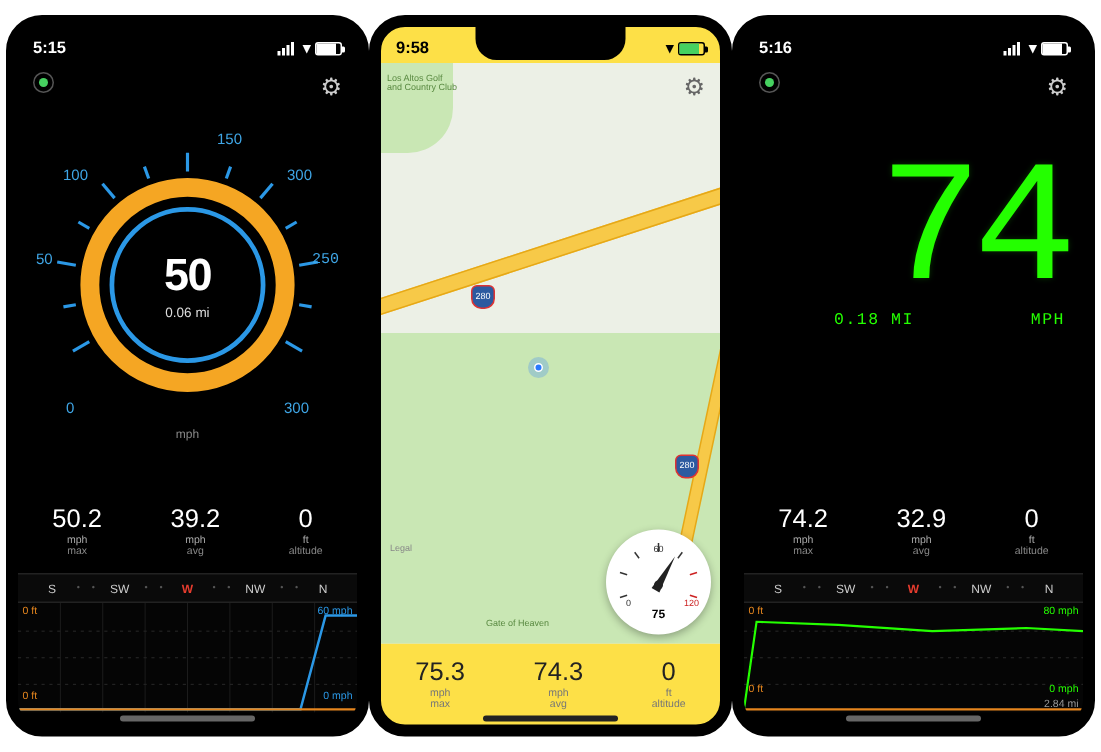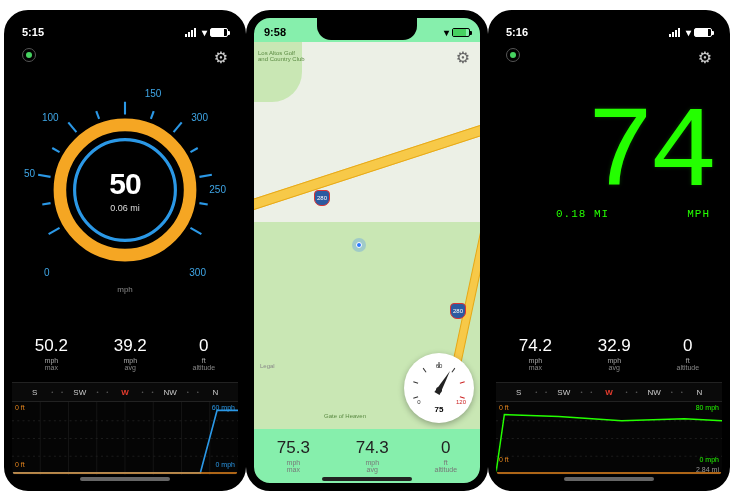--- a/index.html
+++ b/index.html
@@ -15,21 +15,21 @@
   }
   .phone {
     width: 256px;
     height: 481px;
     border-radius: 24px;
     border: 8px solid #000;
     background: #000;
     position: relative;
     overflow: hidden;
   }
-  .phone.light { background: #86efac; }
+  .phone.light { background: #fde047; }
   .notch {
     position: absolute;
     top: 0; left: 50%;
     transform: translateX(-50%);
     width: 100px; height: 22px;
     background: #000;
     border-radius: 0 0 14px 14px;
     z-index: 50;
   }
   .statusbar {
@@ -211,21 +211,21 @@
               <line x1="0" y1="-72" x2="0" y2="-84"></line>
             </g>
         </g>
       </g>
     </svg>
     <div class="scale-num" style="bottom:22px; left:32px;">0</div>
     <div class="scale-num" style="top:88px; left:12px;">50</div>
     <div class="scale-num" style="top:32px; left:30px;">100</div>
     <div class="scale-num" style="top:8px; left:50%; transform:translateX(-50%);margin-left:28px;">150</div>
     <div class="scale-num" style="top:32px; right:30px;">300</div>
-    <div class="scale-num" style="top:104px; right:12px;">250</div>
+    <div class="scale-num" style="top:88px; right:12px;font-family:Liberation Mono, monospace;">250</div>
     <div class="scale-num" style="bottom:22px; right:32px;">300</div>
     <div class="gauge-center">
       <div class="gauge-speed">50</div>
       <div class="gauge-dist">0.06 mi</div>
     </div>
     <div class="unit-label">mph</div>
   </div>
 
   <div class="stats-row">
     <div>

